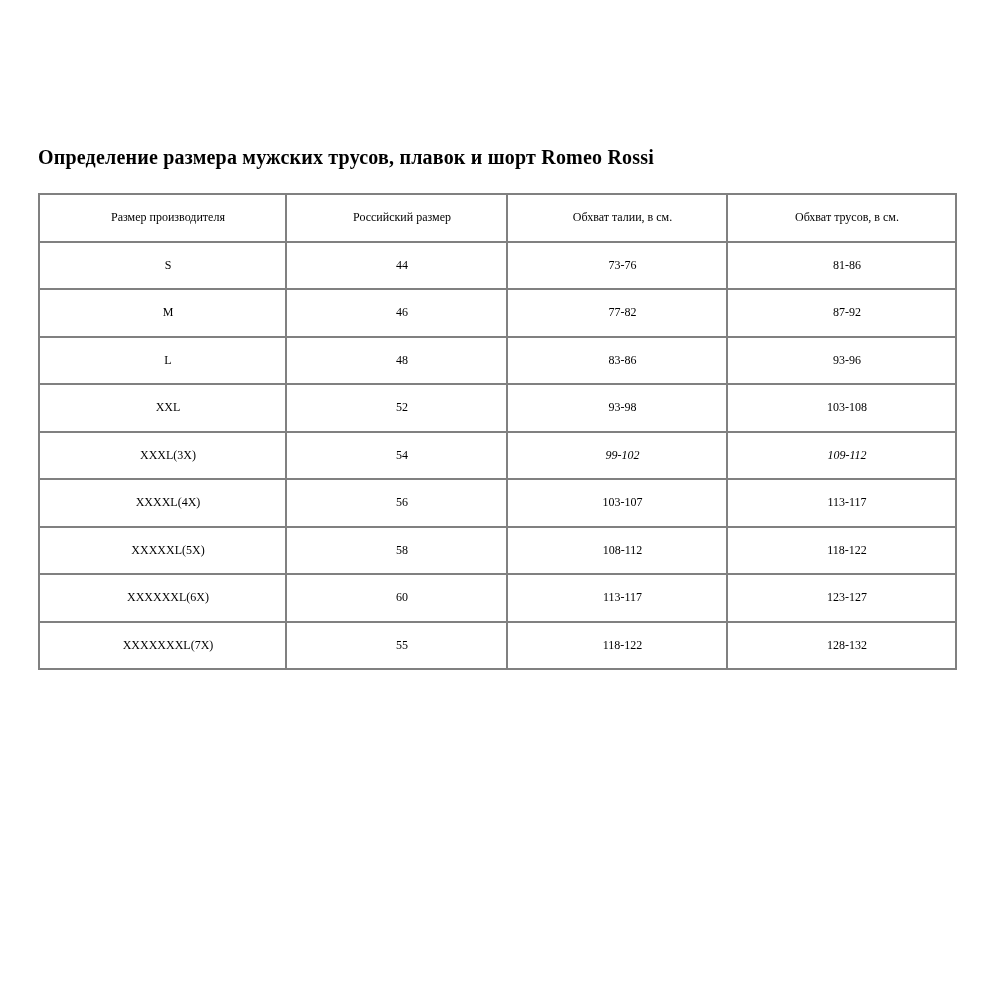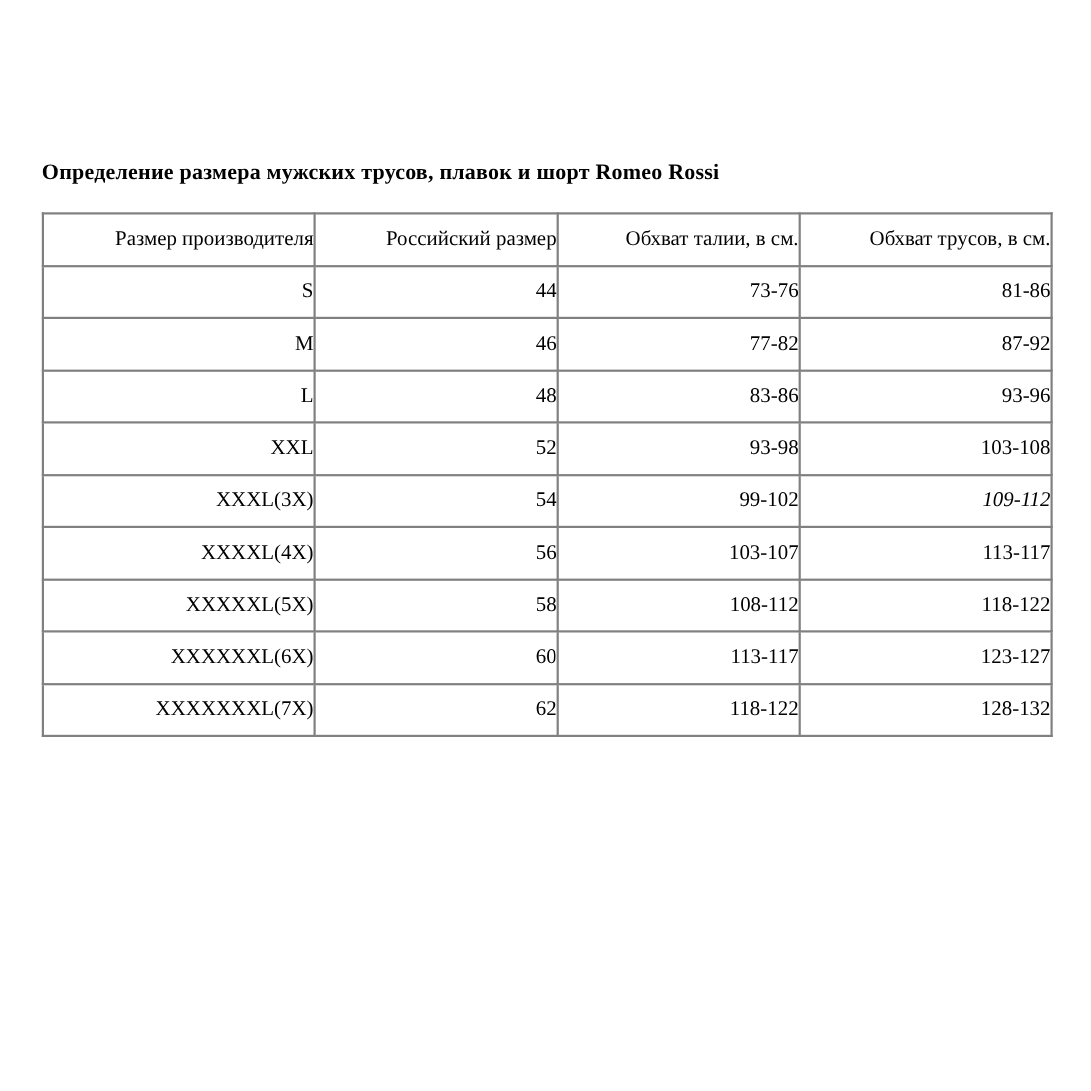--- a/index.html
+++ b/index.html
@@ -31,23 +31,23 @@
   table.size-table {
     border-collapse: collapse;
     table-layout: fixed;
     width: 917px;
   }
   table.size-table th,
   table.size-table td {
     border: 2px solid #0369a1;
     height: 45.5px;
     padding: 0 0 0 11px;
-    font-size: 19px;
+    font-size: 12px;
     font-weight: normal;
-    text-align: right;
+    text-align: center;
     vertical-align: middle;
     white-space: nowrap;
     overflow: hidden;
   }
   col.c1 { width: 247px; }
   col.c2 { width: 221px; }
   col.c3 { width: 220px; }
   col.c4 { width: 229px; }
 </style>
 </head>
@@ -93,21 +93,21 @@
         </tr>
         <tr>
           <td style="border-color: rgb(128, 128, 128);">XXL</td>
           <td style="border-color: rgb(128, 128, 128);">52</td>
           <td style="border-color: rgb(128, 128, 128);">93-98</td>
           <td style="border-color: rgb(128, 128, 128);">103-108</td>
         </tr>
         <tr>
           <td style="border-color: rgb(128, 128, 128);">XXXL(3X)</td>
           <td style="border-color: rgb(128, 128, 128);">54</td>
-          <td style="border-color: rgb(128, 128, 128);">99-102</td>
+          <td style="border-color: rgb(128, 128, 128); font-style: italic;">99-102</td>
           <td style="border-color: rgb(128, 128, 128); font-style: italic;">109-112</td>
         </tr>
         <tr>
           <td style="border-color: rgb(128, 128, 128);">XXXXL(4X)</td>
           <td style="border-color: rgb(128, 128, 128);">56</td>
           <td style="border-color: rgb(128, 128, 128);">103-107</td>
           <td style="border-color: rgb(128, 128, 128);">113-117</td>
         </tr>
         <tr>
           <td style="border-color: rgb(128, 128, 128);">XXXXXL(5X)</td>
@@ -116,19 +116,19 @@
           <td style="border-color: rgb(128, 128, 128);">118-122</td>
         </tr>
         <tr>
           <td style="border-color: rgb(128, 128, 128);">XXXXXXL(6X)</td>
           <td style="border-color: rgb(128, 128, 128); border-radius: 21px;">60</td>
           <td style="border-color: rgb(128, 128, 128);">113-117</td>
           <td style="border-color: rgb(128, 128, 128);">123-127</td>
         </tr>
         <tr>
           <td style="border-color: rgb(128, 128, 128);">XXXXXXXL(7X)</td>
-          <td style="border-color: rgb(128, 128, 128);">62</td>
+          <td style="border-color: rgb(128, 128, 128);">55</td>
           <td style="border-color: rgb(128, 128, 128);">118-122</td>
           <td style="border-color: rgb(128, 128, 128);">128-132</td>
         </tr>
       </tbody>
   </table>
 </div>
 
 </body></html>

